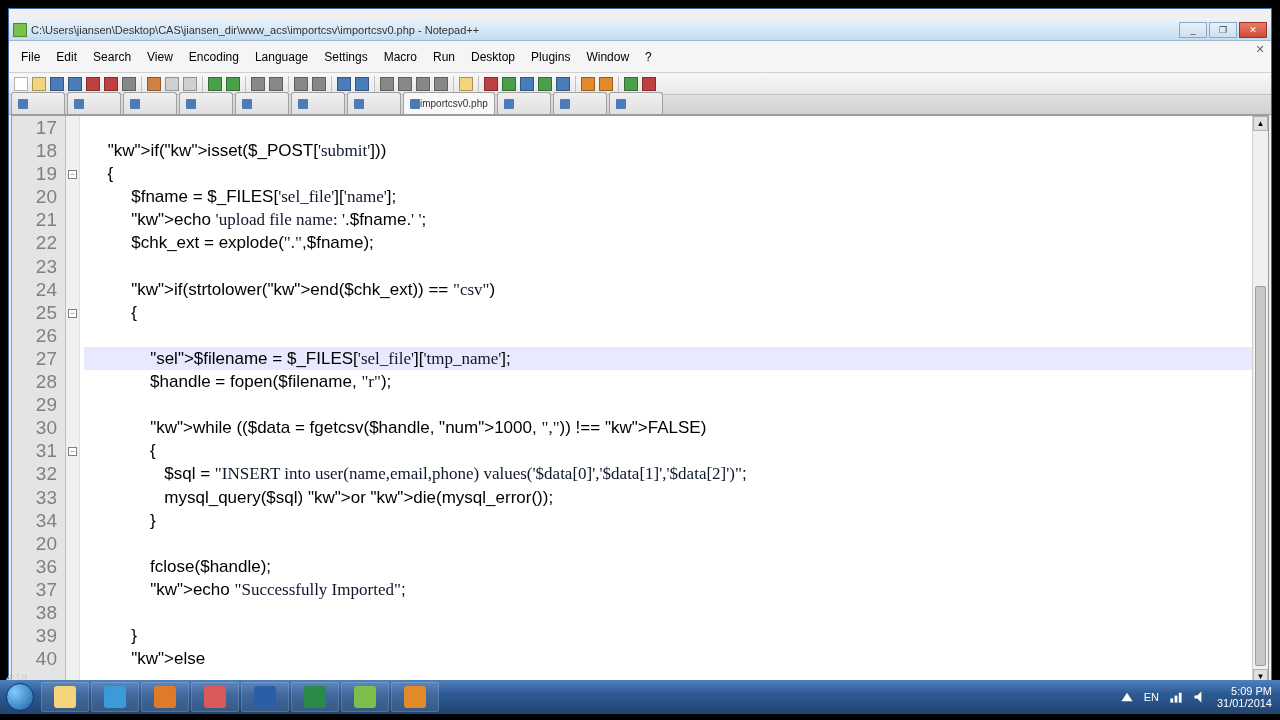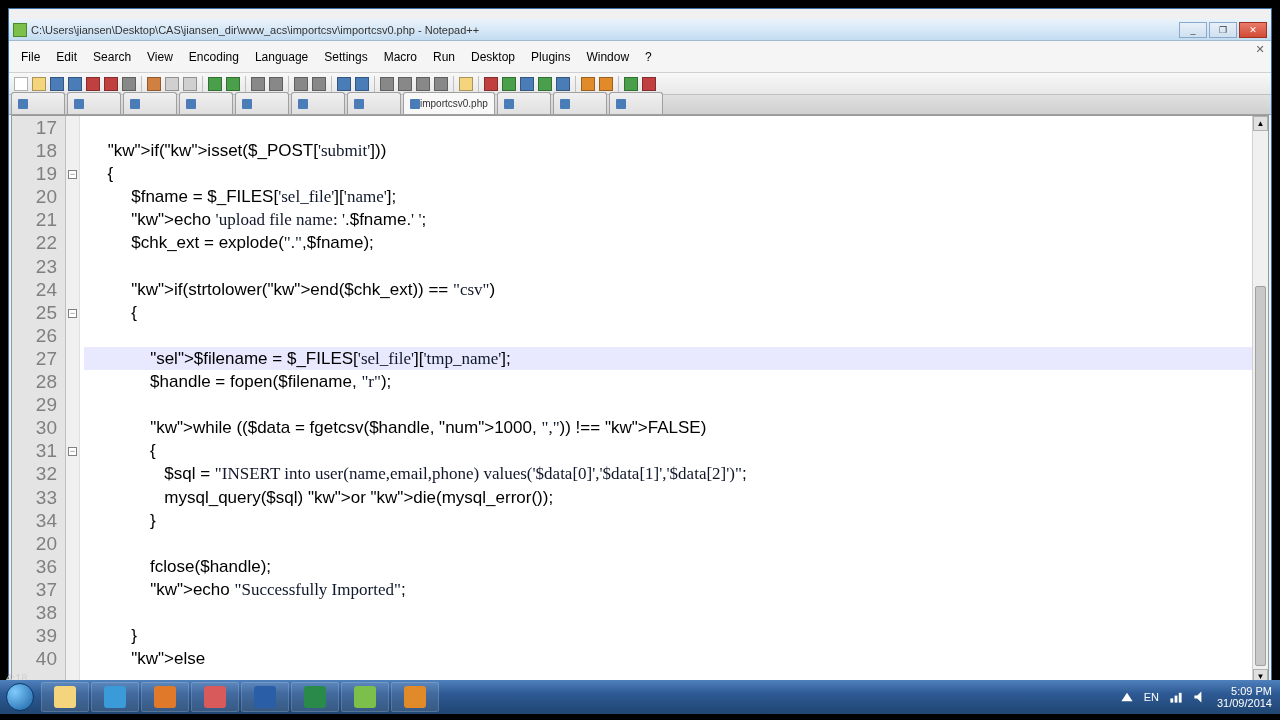--- a/index.html
+++ b/index.html
@@ -342,16 +342,16 @@
     <svg class="tray-icon" viewBox="0 0 10 10">
         <rect x="1" y="6" width="2" height="3" fill="#fff"></rect>
         <rect x="4" y="4" width="2" height="5" fill="#fff"></rect>
         <rect x="7" y="2" width="2" height="7" fill="#fff"></rect>
       </svg>
     <svg class="tray-icon" viewBox="0 0 10 10">
         <path d="M1 4 L3 4 L6 1 L6 9 L3 6 L1 6 Z" fill="#fff"></path>
       </svg>
     <div class="clock">
       <div>5:09 PM</div>
-      <div>31/09/2014</div>
+      <div>31/01/2014</div>
     </div>
   </div>
 </div>
 
 </body></html>

